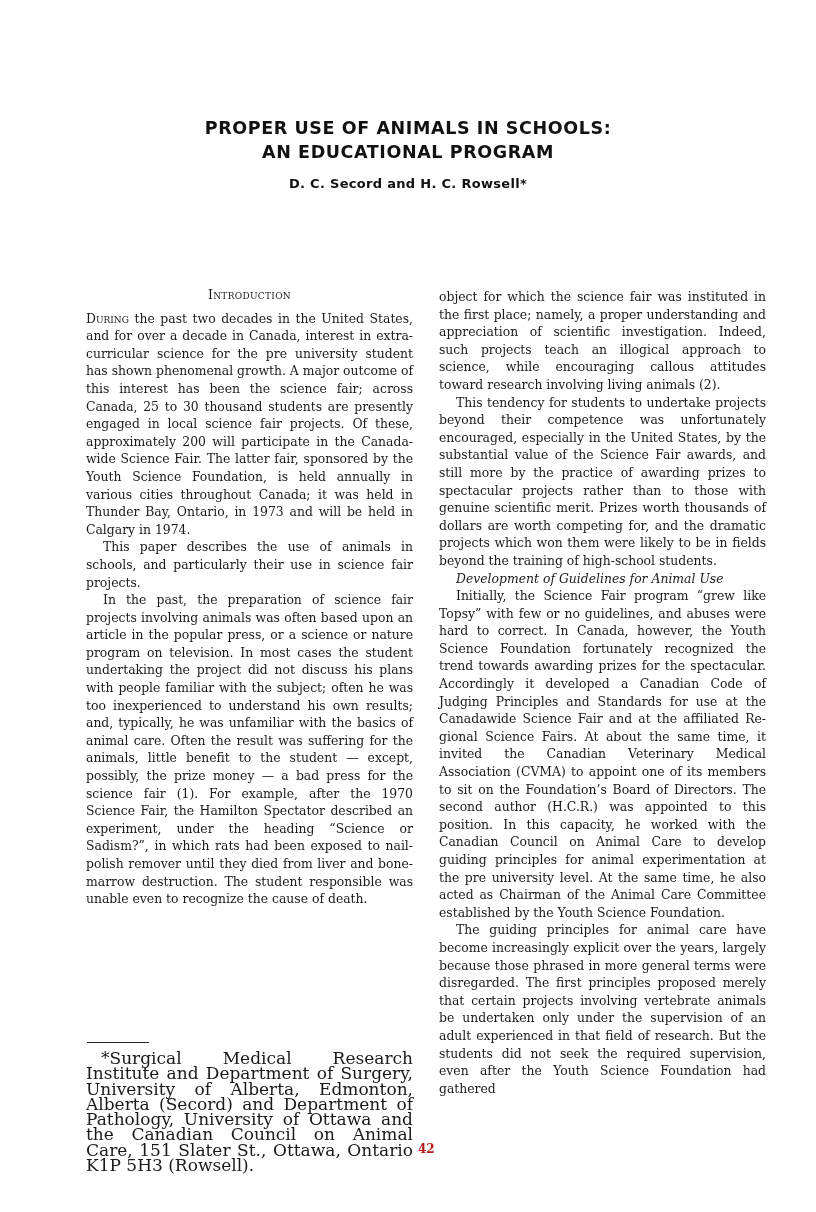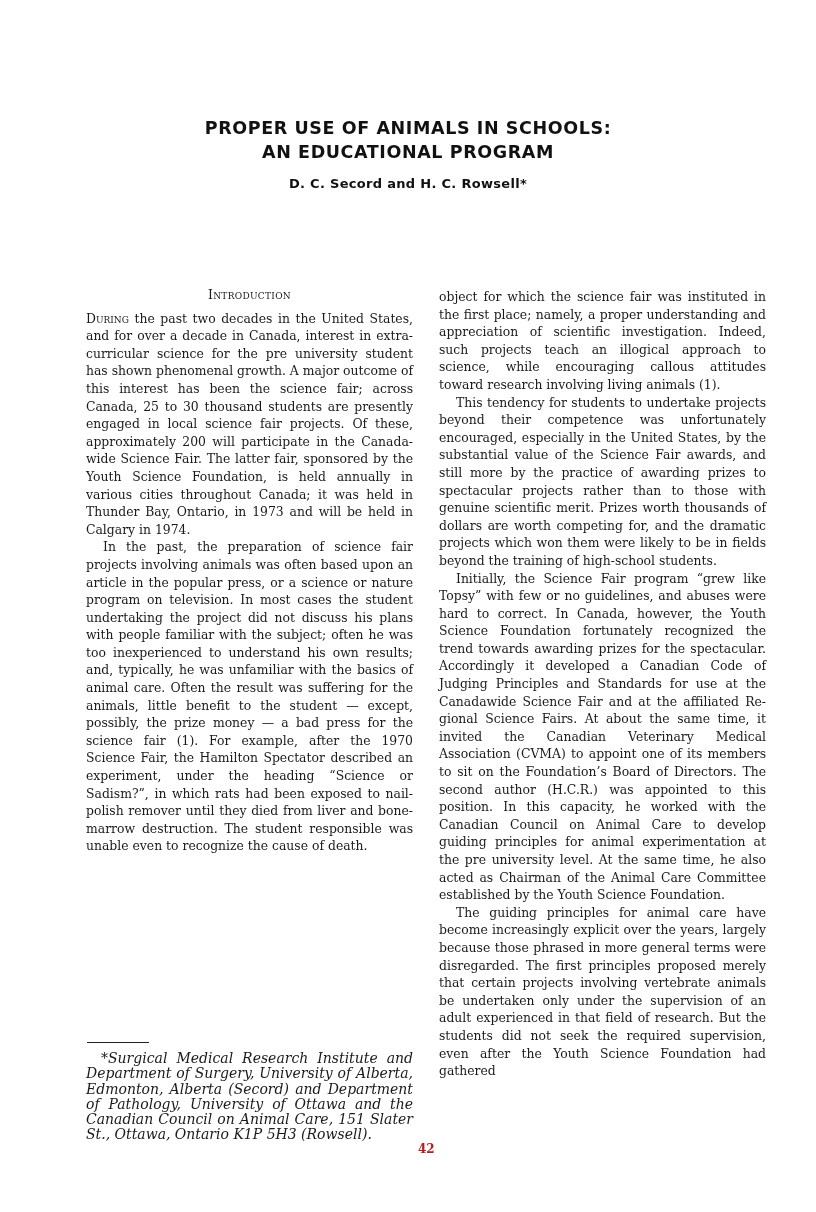--- a/index.html
+++ b/index.html
@@ -28,48 +28,50 @@
       margin: 0 0 6px 0; letter-spacing: 0.3px;
     }
     .sub-heading { font-style: italic; margin: 17px 0 0 0; text-indent: 0; }
     .smallcaps { font-variant: small-caps; }
     .italic { }
     .footnote-rule {
       position: absolute; left: 87px; top: 1042px; width: 62px; height: 1px; background: #222;
     }
     .footnote {
       position: absolute; left: 86px; top: 1051px; width: 327px;
-      font-family: "DejaVu Serif", serif; font-size: 14px; line-height: 15.3px;
-      text-align: justify; color: #1a1a1a; font-style: italic;
+      font-family: "DejaVu Serif", serif; font-size: 17px; line-height: 15.3px;
+      text-align: justify; color: #1a1a1a;
     }
     .footnote p { margin: 0; text-indent: 15px; }
     .page-number {
       position: absolute; left: 418px; top: 1142px;
       font-family: "DejaVu Serif", serif; font-weight: bold; font-size: 12px; color: #b91c1c;
     }
   </style>
 </head>
 <body>
 
 <div class="title">
   <div>PROPER USE OF ANIMALS IN SCHOOLS:</div>
   <div>AN EDUCATIONAL PROGRAM</div>
 </div>
 
 <div class="authors">D. C. Secord and H. C. Rowsell*</div>
 
 <div class="col left">
   <div class="sec-heading">Introduction</div>
   <p class="noindent"><span class="smallcaps">During</span><span> the past two decades in the United States, and for over a decade in Canada, in­terest in extra-curricular science for the pre university student has shown phenomenal growth. A major outcome of this interest has been the science fair; across Canada, 25 to 30 thousand students are presently engaged in local science fair projects. Of these, approxi­mately 200 will participate in the Canada­wide Science Fair. The latter fair, sponsored by the Youth Science Foundation, is held an­nually in various cities throughout Canada; it was held in Thunder Bay, Ontario, in 1973 and will be held in Calgary in 1974.</span></p>
+  <p>This paper describes the use of animals in schools, and particularly their use in science fair projects.</p>
   <p><span>In the past, the preparation of science fair projects involving animals was often based upon an article in the popular press, or a science or nature program on television. In most cases the student undertaking the project did not discuss his plans with people familiar with the subject; often he was too inexperi­enced to understand his own results; and, typi­cally, he was unfamiliar with the basics of animal care. Often the result was suffering for the animals, little benefit to the student — except, possibly, the prize money — a bad press for the science fair (1). For example, after the 1970 Science Fair, the Hamilton </span><span class="italic">Spectator</span><span> described an experiment, under the heading “Science or Sadism?”, in which rats had been exposed to nail-polish remover until they died from liver and bone-marrow destruc­tion. The student responsible was unable even to recognize the cause of death.</span></p>
 </div>
 
 <div class="col right">
-  <p class="noindent">object for which the science fair was instituted in the first place; namely, a proper under­standing and appreciation of scientific investi­gation. Indeed, such projects teach an illogical approach to science, while encouraging callous attitudes toward research involving living ani­mals (1).</p>
+  <p class="noindent">object for which the science fair was instituted in the first place; namely, a proper under­standing and appreciation of scientific investi­gation. Indeed, such projects teach an illogical approach to science, while encouraging callous attitudes toward research involving living ani­mals (2).</p>
   <p>This tendency for students to undertake pro­jects beyond their competence was unfortu­nately encouraged, especially in the United States, by the substantial value of the Science Fair awards, and still more by the practice of awarding prizes to spectacular projects rather than to those with genuine scientific merit. Prizes worth thousands of dollars are worth competing for, and the dramatic projects which won them were likely to be in fields beyond the training of high-school students.</p>
+  <p class="sub-heading">Development of Guidelines for Animal Use</p>
   <p>Initially, the Science Fair program “grew like Topsy” with few or no guidelines, and abuses were hard to correct. In Canada, how­ever, the Youth Science Foundation fortu­nately recognized the trend towards awarding prizes for the spectacular. Accordingly it developed a Canadian Code of Judging Prin­ciples and Standards for use at the Canada­wide Science Fair and at the affiliated Re­gional Science Fairs. At about the same time, it invited the Canadian Veterinary Medical Association (CVMA) to appoint one of its members to sit on the Foundation’s Board of Directors. The second author (H.C.R.) was appointed to this position. In this capacity, he worked with the Canadian Council on Ani­mal Care to develop guiding principles for animal experimentation at the pre university level. At the same time, he also acted as Chairman of the Animal Care Committee established by the Youth Science Foundation.</p>
   <p>The guiding principles for animal care have become increasingly explicit over the years, largely because those phrased in more general terms were disregarded. The first principles proposed merely that certain projects involv­ing vertebrate animals be undertaken only under the supervision of an adult experienced in that field of research. But the students did not seek the required supervision, even after the Youth Science Foundation had gathered</p>
 </div>
 
 <div class="footnote-rule"></div>
 <div class="footnote">
   <p>*Surgical Medical Research Institute and De­partment of Surgery, University of Alberta, Ed­monton, Alberta (Secord) and Department of Pathology, University of Ottawa and the Canadian Council on Animal Care, 151 Slater St., Ottawa, Ontario K1P 5H3 (Rowsell).</p>
 </div>
 
 <div class="page-number">42</div>

